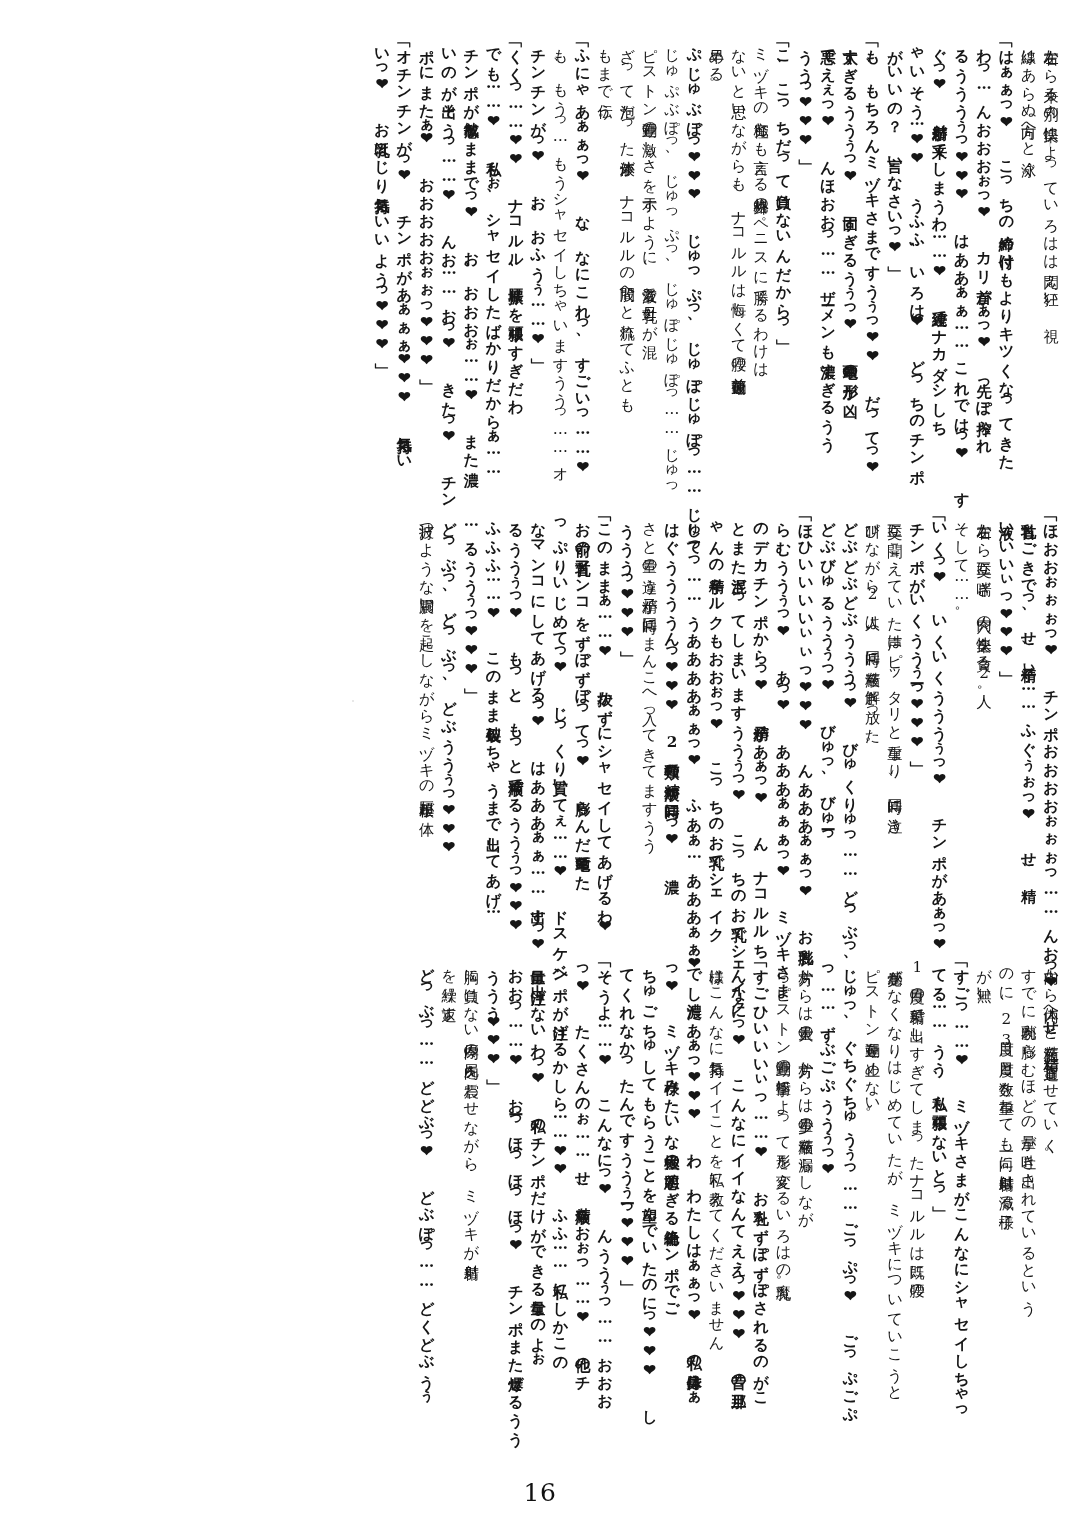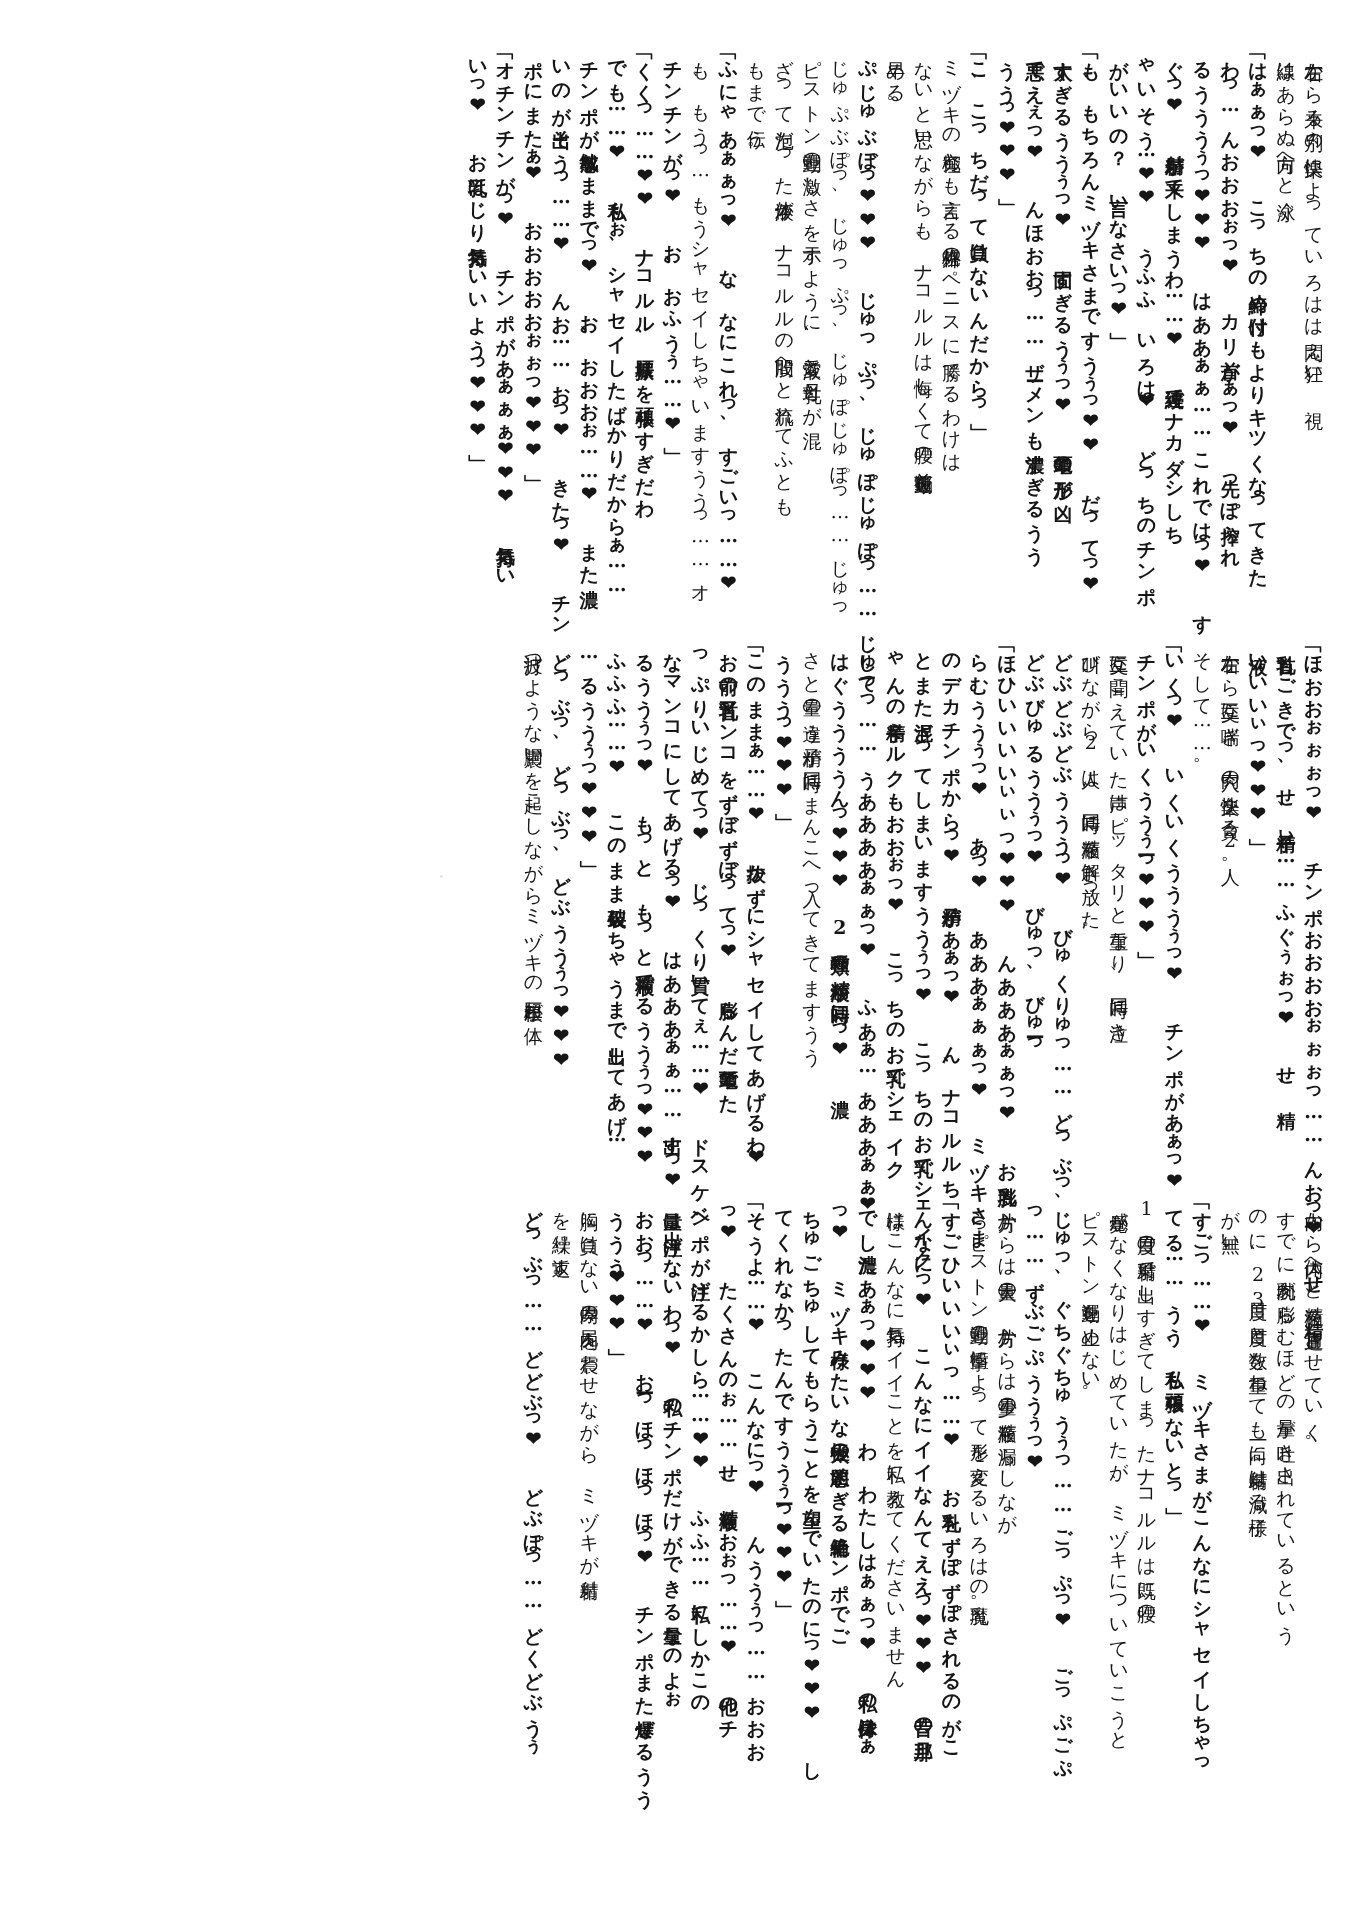--- a/index.html
+++ b/index.html
@@ -194,14 +194,15 @@
       <div class="col">っ❤ たくさんのぉ……せ、精液をおぉっ……❤ 他のチ</div>
       <div class="col">ンポが注げるかしら……❤❤ ふふ……私にしかこの</div>
       <div class="col">量は注げないわっ❤ 私のチンポだけができる量なのよぉ</div>
       <div class="col">おおっ……❤ おーっほっほっほっ❤ チンポまた爆ぜるうう</div>
       <div class="col">ううう❤❤❤」</div>
       <div class="col narr">胸に負けない肉厚の尻肉を震わせながら、ミヅキが射精</div>
       <div class="col narr">を繰り返す。</div>
       <div class="col">どっぶっ……どどぶっ❤ どぶぽっ……どくどぶうぅ</div>
     </div>
 
+  <div class="page-number">16</div>
 
 </div>
 
 </body></html>

